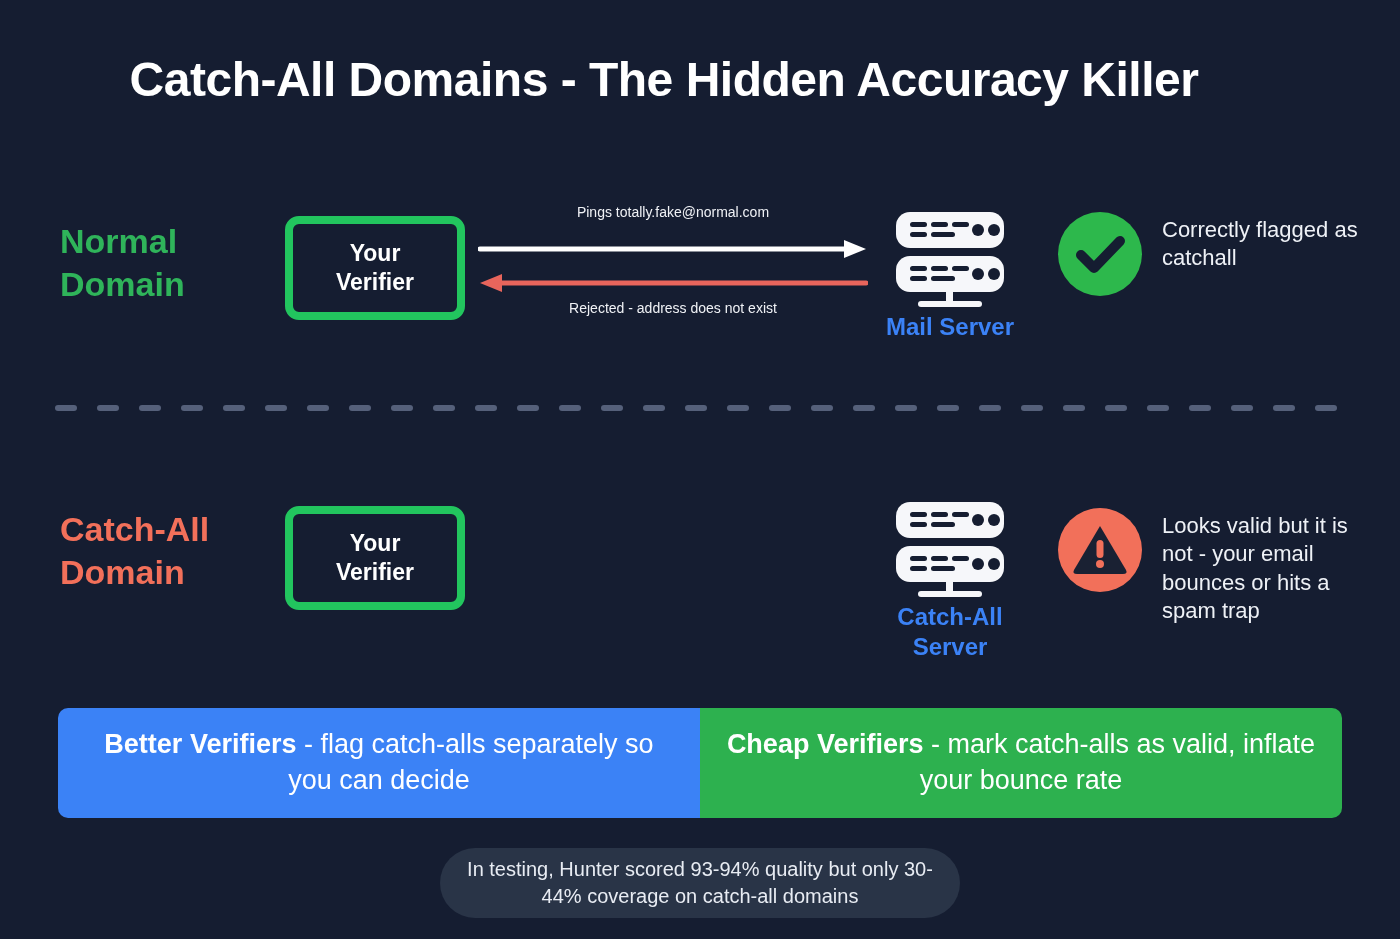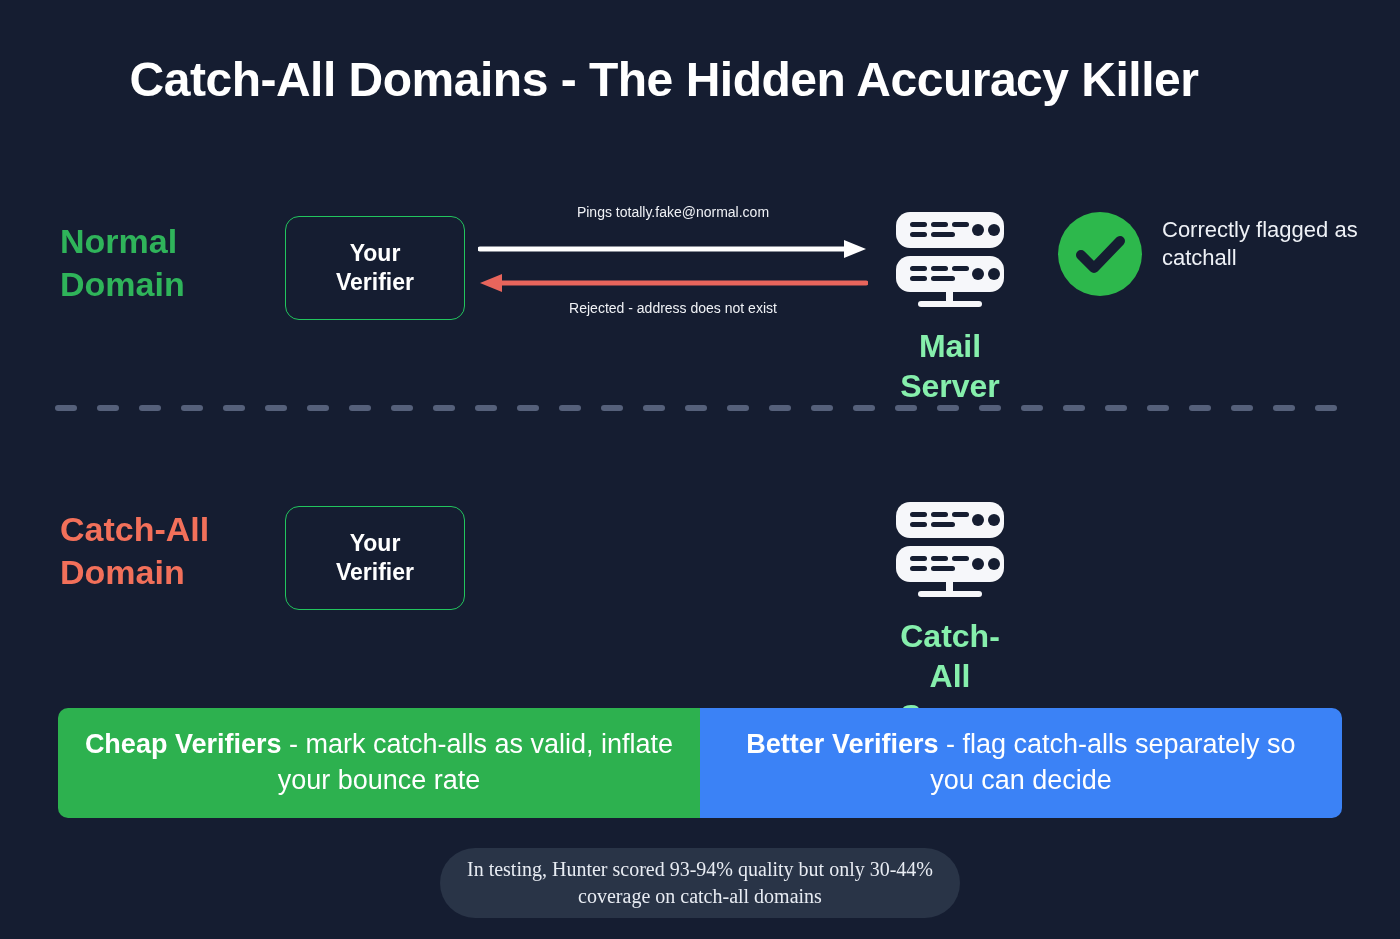--- a/index.html
+++ b/index.html
@@ -38,21 +38,21 @@
     line-height:1.25;
   }
   #row-normal .row-label   { top:30px; color:#2fb45a; }
   #row-catchall .row-label { top:28px; color:#f2705a; }
 
   
   .verifier-box {
     position:absolute;
     left:285px; top:26px;
     width:180px; height:104px;
-    border:1px solid #22c55e;
+    border:8px solid #22c55e;
     border-radius:14px;
     display:flex;
     align-items:center;
     justify-content:center;
     background:transparent;
   }
   .verifier-box .vtext {
     font-size:23px;
     font-weight:bold;
     line-height:1.28;
@@ -78,25 +78,25 @@
 
   
   .server-wrap {
     position:absolute;
     left:880px; width:140px;
     text-align:center;
   }
   #row-normal .server-wrap   { top:18px; }
   #row-catchall .server-wrap { top:18px; }
   .server-caption {
-    margin-top:14px;
-    font-size:32px;
+    margin-top:0;
+    font-size:24px;
     font-weight:bold;
     line-height:1.25;
-    color:#86efac;
+    color:#3b82f6;
   }
 
   
   .outcome { position:absolute; left:1058px; top:22px; width:320px; display:flex; gap:20px; align-items:flex-start; }
   #row-catchall .outcome { top:28px; }
   .status-icon { flex:0 0 auto; width:84px; height:84px; }
   .outcome-text {
     font-size:22px;
     line-height:1.29;
     color:#eef1f6;
@@ -148,21 +148,20 @@
     background:#293447;
     border-radius:35px;
     display:flex;
     align-items:center;
     justify-content:center;
     text-align:center;
     font-size:20px;
     line-height:1.35;
     color:#e8ecf3;
     padding:0 22px;
-    font-family:Liberation Serif, serif;
   }
 </style>
 </head>
 <body>
 
 <div class="title">Catch-All Domains - The Hidden Accuracy Killer</div>
 
 <div class="row" id="row-normal">
 
   <div class="row-label">
@@ -295,28 +294,37 @@
       <circle cx="114" cy="66" r="6" fill="#151d31"></circle>
       <rect x="66" y="84" width="7" height="10" fill="#f6f7fa"></rect>
       <rect x="38" y="93" width="64" height="6" rx="3" fill="#f6f7fa"></rect>
     </svg>
     <div class="server-caption">
       <div>Catch-All</div>
       <div>Server</div>
     </div>
   </div>
 
+  <div class="outcome">
+    <svg class="status-icon" viewBox="0 0 84 84">
+      <circle cx="42" cy="42" r="42" fill="#f2705a"></circle>
+      <path d="M42 18 L68 62 Q70 66 65 66 L19 66 Q14 66 16 62 Z" fill="#1a2133"></path>
+      <rect x="38.5" y="32" width="7" height="18" rx="3.5" fill="#f2705a"></rect>
+      <circle cx="42" cy="56" r="4" fill="#f2705a"></circle>
+    </svg>
+    <div class="outcome-text">Looks valid but it is not - your email bounces or hits a spam trap</div>
+  </div>
 </div>
 
 <div class="banners">
+  <div class="banner" id="banner-better">
+    <div>
+      <b>Better Verifiers</b><span> - flag catch-alls separately so you can decide</span>
+    </div>
+  </div>
   <div class="banner" id="banner-cheap">
     <div>
       <b>Cheap Verifiers</b><span> - mark catch-alls as valid, inflate your bounce rate</span>
     </div>
   </div>
-  <div class="banner" id="banner-better">
-    <div>
-      <b>Better Verifiers</b><span> - flag catch-alls separately so you can decide</span>
-    </div>
-  </div>
 </div>
 
 <div class="footnote">In testing, Hunter scored 93-94% quality but only 30-44% coverage on catch-all domains</div>
 
 </body></html>

